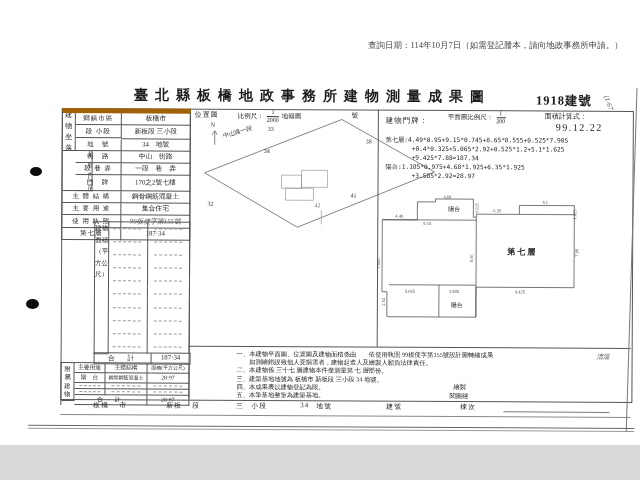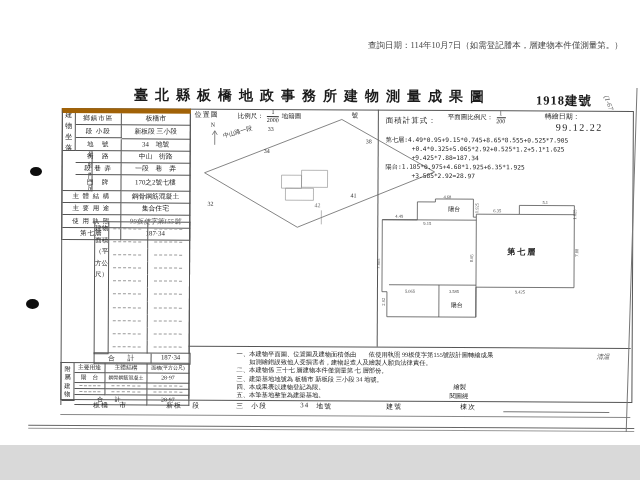--- a/index.html
+++ b/index.html
@@ -73,21 +73,21 @@
   .fitem{position:absolute;top:400px;font-size:6.8px;letter-spacing:1px;}
   .fline{left:505px;top:409px;width:106px;height:1px;background:#777;}
   .hole{position:absolute;background:#0d0d0d;border-radius:50%;}
   svg text{font-family:"Liberation Serif","DejaVu Serif",serif;}
 </style>
 </head>
 <body>
 
 <div id="screen">
 
-  <div class="abs qdate">查詢日期：114年10月7日（如需登記謄本，層建物本件僅測量第。）</div>
+  <div class="abs qdate">查詢日期：114年10月7日（如需登記謄本，請向地政事務所申請。）</div>
 
   <div class="hole" style="left:30px;top:167px;width:12px;height:9px;"></div>
   <div class="hole" style="left:26px;top:299px;width:13px;height:10px;"></div>
 
   <div id="doc" class="abs">
 
     <div class="abs doc-title">臺北縣板橋地政事務所建物測量成果圖</div>
     <div class="abs bno">1918建號</div>
     <div class="abs bno-note hand">(1-67</div>
 
@@ -215,29 +215,29 @@
         <text x="78" y="22">33</text>
         <text x="74" y="44">34</text>
         <text x="176" y="34">38</text>
         <text x="18" y="97">32</text>
         <text x="161" y="88">41</text>
         <text x="125" y="98" fill="#777">42</text>
         <text x="34" y="29" transform="rotate(-16 34 29)">中山路一段</text>
       </g>
     </svg>
 
-    <div class="abs calc-title">面積計算式：</div>
+    <div class="abs calc-title">建物門牌：</div>
     <div class="abs pscale">
       <span>平面圖比例尺：</span>
       <span class="frac">
         <b>1</b>
         <span>200</span>
       </span>
     </div>
-    <div class="abs redraw-l">轉繪日期：</div>
+    <div class="abs redraw-l">面積計算式：</div>
     <div class="abs redraw-d">99.12.22</div>
     <div class="abs formulas">
       <div>第七層:4.49*0.95+9.15*0.745+8.65*8.555+0.525*7.905</div>
       <div>+0.4*0.325+5.065*2.92+0.525*1.2+5.1*1.625</div>
       <div>+9.425*7.88=187.34</div>
       <div>陽台:1.185*0.975+4.68*1.925+6.35*1.925</div>
       <div>+3.585*2.92=28.97</div>
     </div>
 
     <svg class="abs" style="left:378px;top:192px;" width="254" height="153" viewBox="0 0 254 153">

